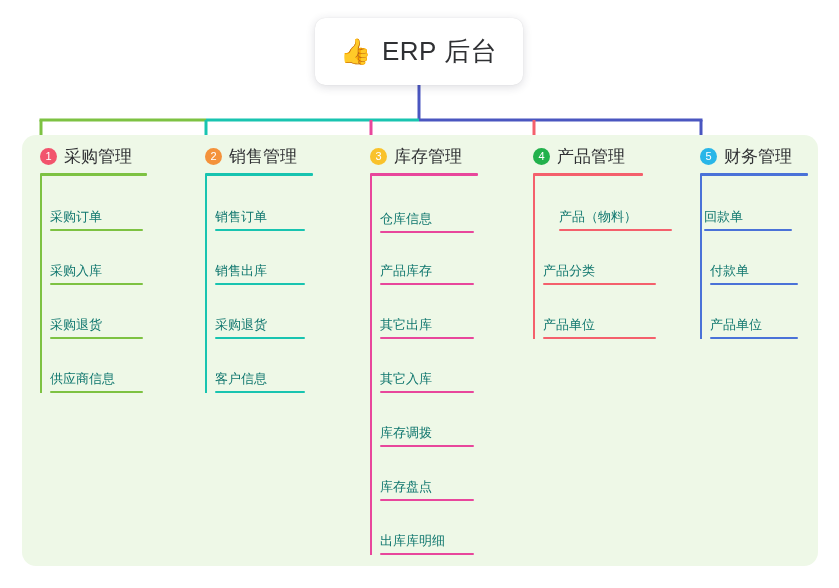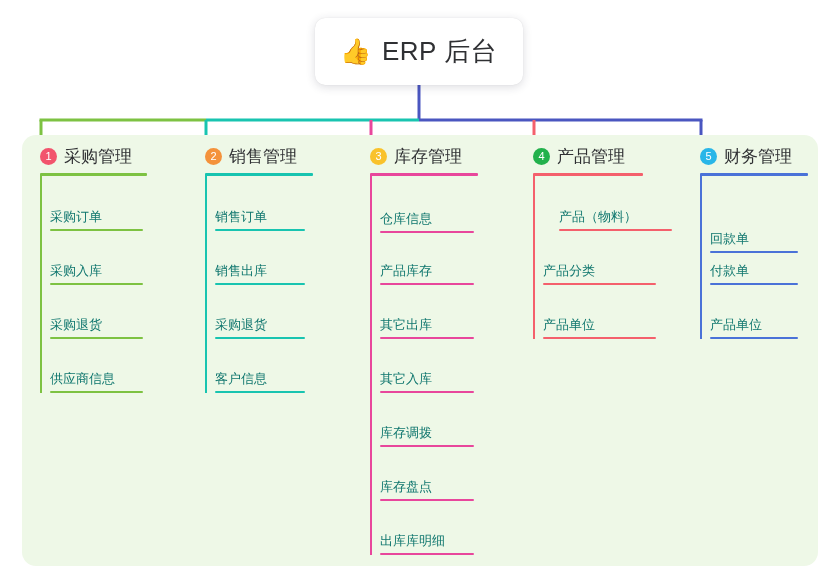--- a/index.html
+++ b/index.html
@@ -187,21 +187,21 @@
             <div class="item-rule" style="width: 113px; background: rgb(244, 96, 108);"></div>
           </div>
         </div>
         <div class="col" style="left: 678px;">
           <div class="col-head">
             <span class="badge" style="background: rgb(41, 182, 232);">5</span>
             <span class="head-text">财务管理</span>
           </div>
           <div class="head-rule" style="left: 0px; top: 38px; width: 108px; background: rgb(74, 114, 216);"></div>
           <div class="spine" style="left: 0px; top: 40px; height: 164px; background: rgb(74, 114, 216);"></div>
-          <div class="item" style="left: 10px; top: 66px; width: 88px; height: 30px; margin-top: 22px;">
+          <div class="item" style="left: 4px; top: 66px; width: 88px; height: 30px;">
             <span class="item-label">回款单</span>
             <div class="item-rule" style="width: 88px; background: rgb(74, 114, 216);"></div>
           </div>
           <div class="item" style="left: 10px; top: 120px; width: 88px; height: 30px;">
             <span class="item-label">付款单</span>
             <div class="item-rule" style="width: 88px; background: rgb(74, 114, 216);"></div>
           </div>
           <div class="item" style="left: 10px; top: 174px; width: 88px; height: 30px;">
             <span class="item-label">产品单位</span>
             <div class="item-rule" style="width: 88px; background: rgb(74, 114, 216);"></div>

